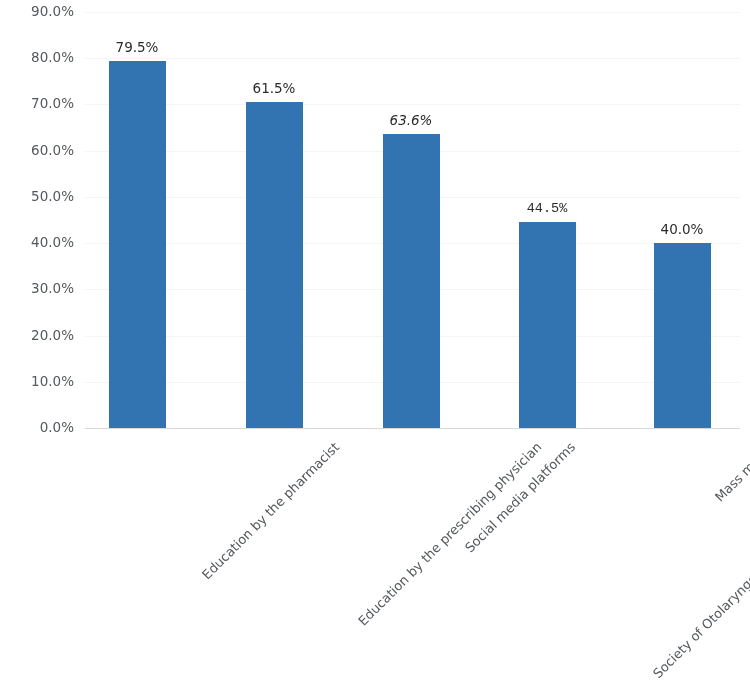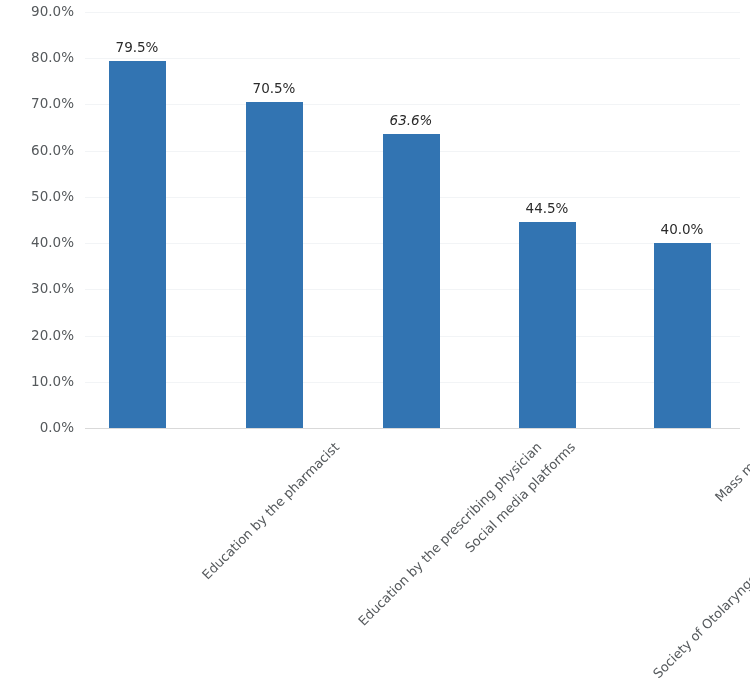--- a/index.html
+++ b/index.html
@@ -113,23 +113,23 @@
       <div class="ytick-label" style="top: 289.333px;">30.0%</div>
       <div class="ytick-label" style="top: 243.111px;">40.0%</div>
       <div class="ytick-label" style="top: 196.889px;">50.0%</div>
       <div class="ytick-label" style="top: 150.667px;">60.0%</div>
       <div class="ytick-label" style="top: 104.444px;">70.0%</div>
       <div class="ytick-label" style="top: 58.2222px;">80.0%</div>
       <div class="ytick-label" style="top: 12px;">90.0%</div>
     </div>
   <div id="value-labels">
       <div class="bar-value" style="left: 137px; top: 40.5333px;">79.5%</div>
-      <div class="bar-value" style="left: 274px; top: 82.1333px;">70.5%</div>
+      <div class="bar-value" style="left: 274px; top: 82.1333px;">61.5%</div>
       <div class="bar-value" style="left: 411px; top: 114.027px; font-style: italic;">63.6%</div>
-      <div class="bar-value" style="left: 547px; top: 202.311px;">44.5%</div>
+      <div class="bar-value" style="left: 547px; top: 202.311px; font-family: Liberation Mono, monospace;">44.5%</div>
       <div class="bar-value" style="left: 682px; top: 223.111px;">40.0%</div>
     </div>
   <div id="xtick-labels">
       <div class="xtick-label" style="left: 145px; top: 440px;">Education by the pharmacist</div>
       <div class="xtick-label" style="left: 282px; top: 440px;">Education by the prescribing physician</div>
       <div class="xtick-label" style="left: 419px; top: 440px;">Social media platforms</div>
       <div class="xtick-label" style="left: 555px; top: 440px;">Society of Otolaryngology-Head and Neck Surgery</div>
       <div class="xtick-label" style="left: 690px; top: 440px;">Mass media</div>
     </div>
 

